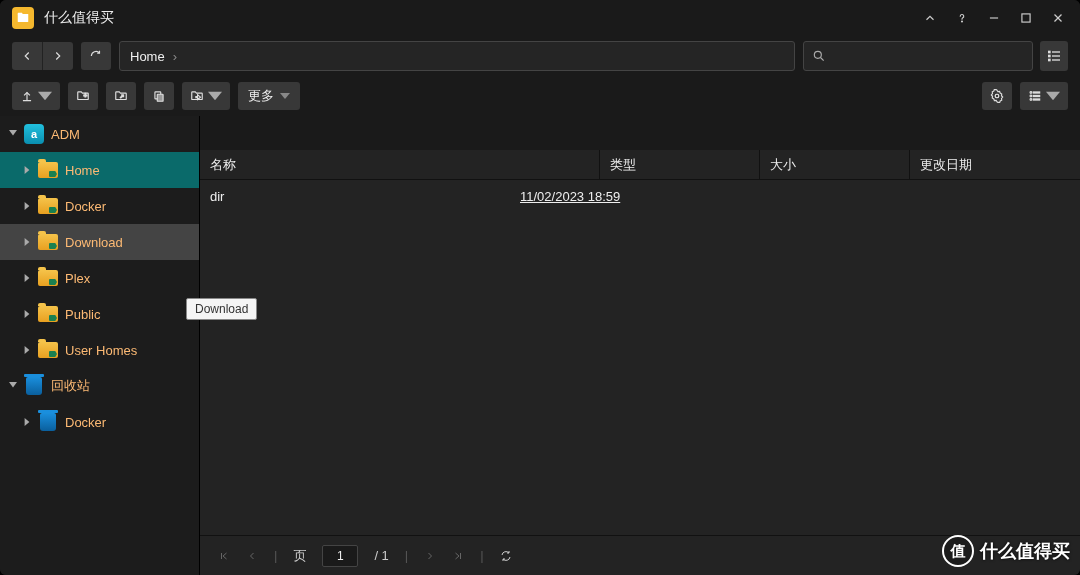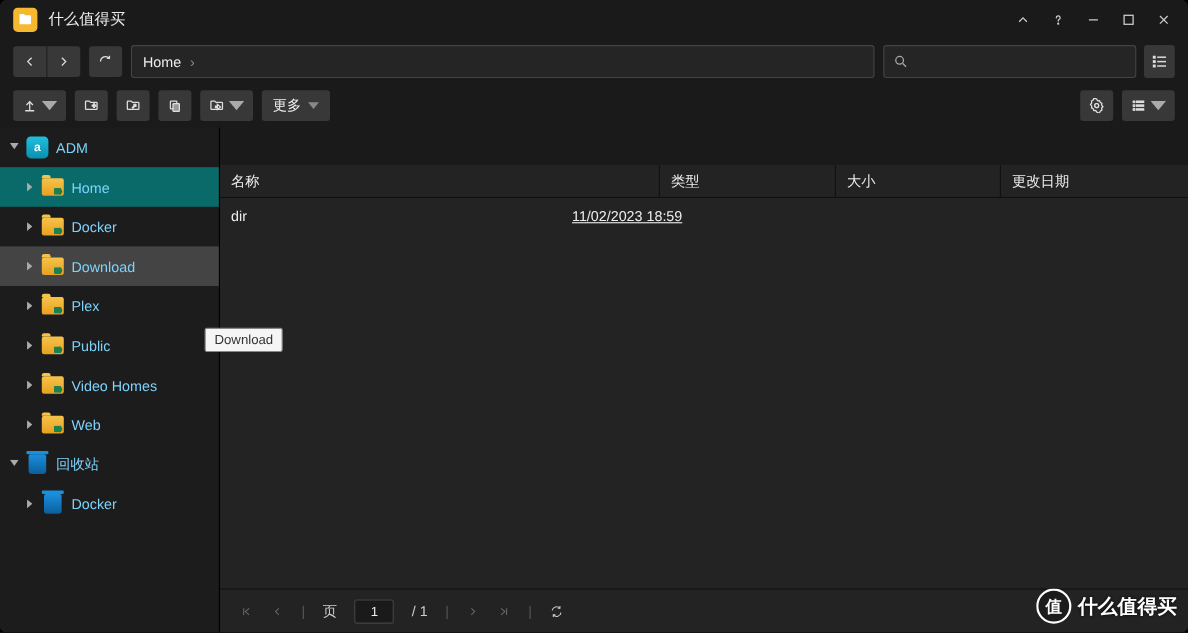--- a/index.html
+++ b/index.html
@@ -42,21 +42,21 @@
 .tree-exp svg { width:8px; height:8px; fill:#aaa; }
 .tree-icon { width:22px; height:20px; margin:0 6px 0 3px; display:flex; align-items:center; justify-content:center; }
 .folder-icon { width:20px; height:16px; background:linear-gradient(#f5c34a,#e8a020); border-radius:2px; position:relative; }
 .folder-icon::before { content:""; position:absolute; top:-3px; left:0; width:8px; height:3px; background:#f5c34a; border-radius:2px 2px 0 0; }
 .folder-icon .arrow { position:absolute; bottom:1px; right:1px; width:8px; height:6px; background:#1a8050; clip-path:polygon(0 0,60% 0,60% -40%,100% 50%,60% 140%,60% 100%,0 100%); border-radius:1px;}
 .adm-icon { width:20px; height:20px; background:linear-gradient(#21c0de,#0a8fb0); border-radius:4px; display:flex; align-items:center; justify-content:center; color:#fff; font-size:11px; font-weight:bold; }
 .bin-icon { width:16px; height:18px; background:linear-gradient(#1a8fdd,#0a5f9d); border-radius:2px 2px 3px 3px; position:relative; }
 .bin-icon::before { content:""; position:absolute; top:-3px; left:-2px; right:-2px; height:3px; background:#1a8fdd; border-radius:1px; }
 .bin-icon.purple { background:linear-gradient(#8a4cc0,#5a2c80); }
 .bin-icon.purple::before { background:#8a4cc0; }
-.tree-label { color:#7dd3fc; font-size:13px; }
+.tree-label { color:#fdba74; font-size:13px; }
 .tooltip { position:absolute; left:186px; top:298px; background:#f5f5f5; color:#333; font-size:12px; padding:3px 8px; border:1px solid #888; border-radius:2px; z-index:10; }
 .content { flex:1; display:flex; flex-direction:column; background:#232323;margin-top:34px; }
 .col-header { height:30px; display:flex; align-items:center; background:#232323; border-bottom:1px solid #111; }
 .col { padding-left:10px; font-size:13px; color:#eee; height:100%; display:flex; align-items:center; border-right:1px solid #111; }
 .col.name { width:400px; }
 .col.type { width:160px; }
 .col.size { width:150px; }
 .col.date { flex:1; border-right:none; }
 .rows { flex:1; overflow-y:auto; }
 .row { height:32px; display:flex; align-items:center; cursor:pointer; }
@@ -311,34 +311,21 @@
         <span class="tree-exp">
             <svg viewBox="0 0 10 10">
               <polygon points="2,0 8,5 2,10"></polygon>
             </svg>
           </span>
         <span class="tree-icon">
             <span class="folder-icon">
               <span class="arrow"></span>
             </span>
           </span>
-        <span class="tree-label">Video Homes</span>
-      </div>
-      <div class="tree-item child">
-        <span class="tree-exp">
-            <svg viewBox="0 0 10 10">
-              <polygon points="2,0 8,5 2,10"></polygon>
-            </svg>
-          </span>
-        <span class="tree-icon">
-            <span class="folder-icon">
-              <span class="arrow"></span>
-            </span>
-          </span>
-        <span class="tree-label">Web</span>
+        <span class="tree-label">User Homes</span>
       </div>
       <div class="tree-item root">
         <span class="tree-exp">
             <svg viewBox="0 0 10 10">
               <polygon points="0,0 10,0 5,7"></polygon>
             </svg>
           </span>
         <span class="tree-icon">
             <span class="bin-icon"></span>
           </span>

